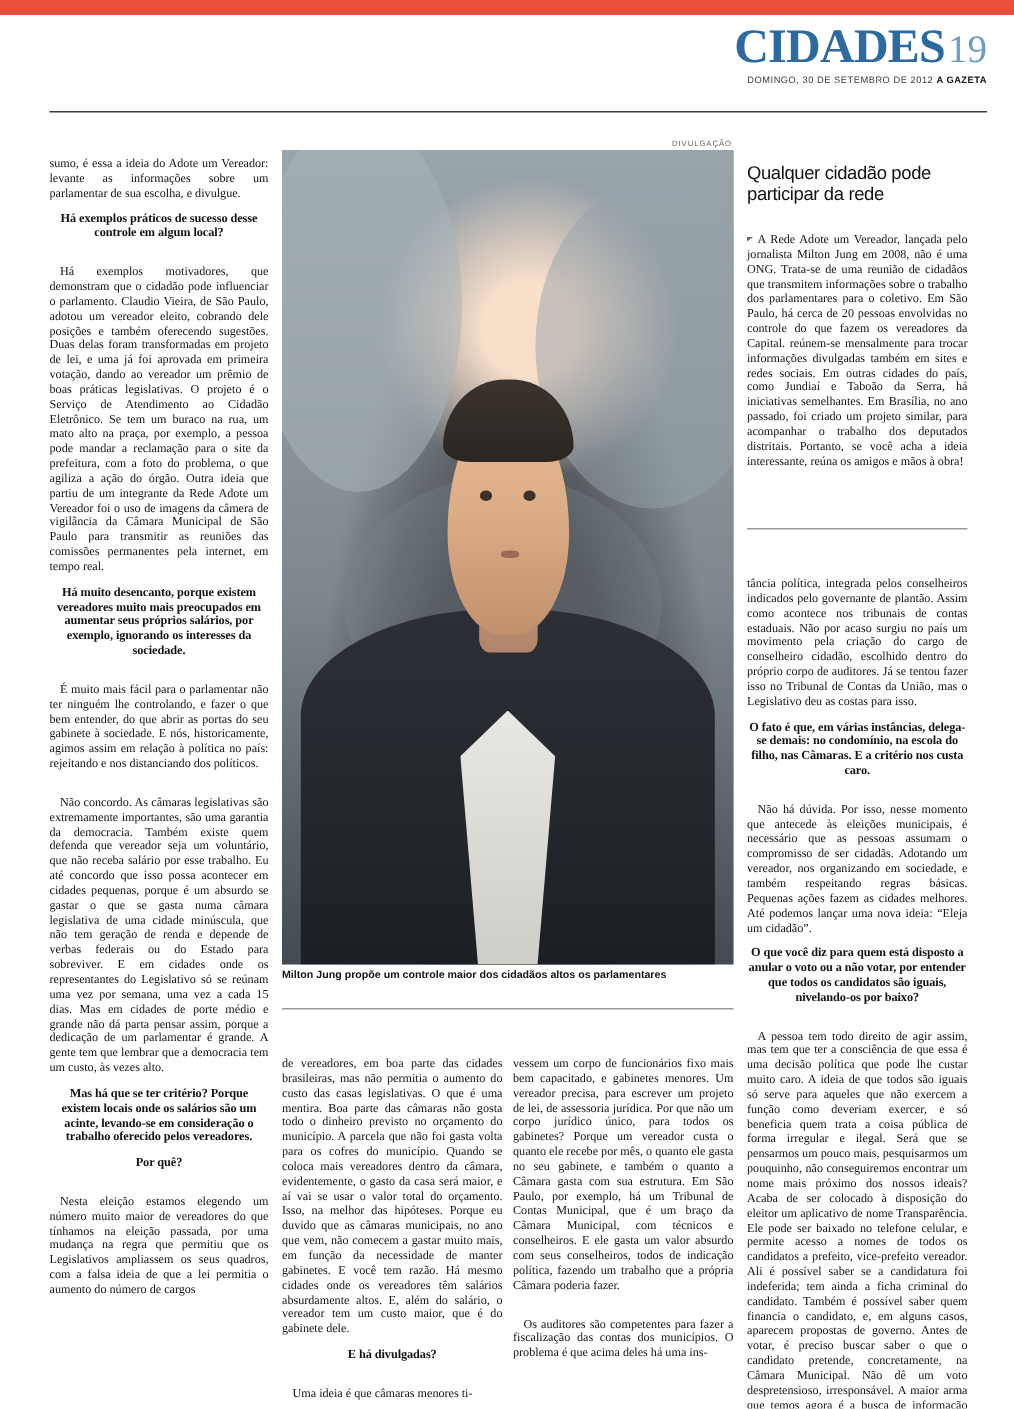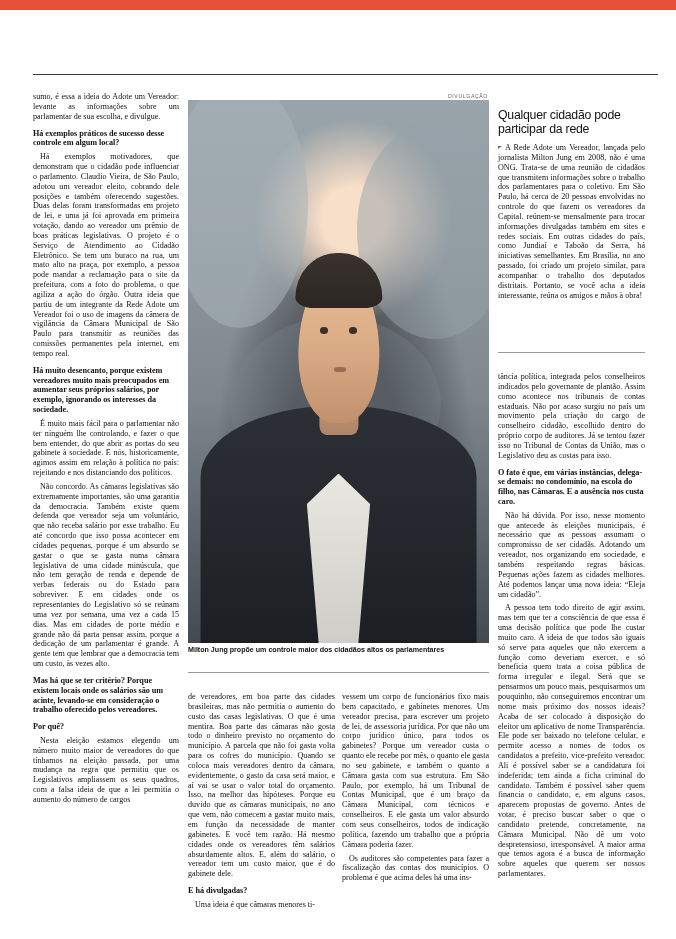--- a/index.html
+++ b/index.html
@@ -60,29 +60,29 @@
 
   
   .col{
     position:absolute;
     text-align:justify;
     font-size:8.1px;
     line-height:9.85px;
     color:#14110f;
     -webkit-hyphens:auto;hyphens:auto;
   }
-  .col p{margin:4px 0 0 0;text-indent:7px;}
+  .col p{margin:16px 0 0 0;text-indent:7px;}
   .col p.noind{text-indent:0;}
   .col h3{
     margin:7px 0 1px 0;
     font-size:8.2px;
     line-height:9.8px;
     font-weight:bold;
     text-indent:0;
-    text-align:left;
+    text-align:center;
     letter-spacing:-0.05px;
   }
 
   
   #col1{left:33px;top:88px;width:146px;}
   
   #col2b{left:188px;top:688px;width:147px;}
   
   #col3b{left:342px;top:688px;width:147px;}
   
@@ -170,21 +170,21 @@
   .cap-rule{
     position:absolute;left:188px;top:672px;width:301px;height:1px;background:#9a9a9a;
   }
 
   
   .infobox{
     position:absolute;
     left:498px;top:108px;width:147px;
   }
   .infobox h2{
-    margin:0 0 7px 0;
+    margin:0 0 19px 0;
     font-family:"Liberation Sans", sans-serif;
     font-weight:normal;
     font-size:12.3px;
     line-height:14px;
     color:#14110f;
     letter-spacing:-0.25px;
   }
   .infobox .body{
     font-size:8.1px;
     line-height:9.85px;
@@ -209,20 +209,27 @@
     position:absolute;left:0;top:0;width:676px;height:10px;background:#e8503a;
   }
 </style>
 </head>
 <body>
 
 <div class="page">
 
   <div class="edge-red"></div>
 
+  <div class="masthead">
+    <span class="masthead-title">CIDADES</span><span class="masthead-num">19</span>
+    <div class="masthead-sub">
+      <span>DOMINGO, 30 DE SETEMBRO DE 2012</span>
+      <span class="brand">A GAZETA</span>
+    </div>
+  </div>
 
   <div class="rule-top"></div>
 
   <div class="col" id="col1">
     <p class="noind">sumo, é essa a ideia do Adote um Vereador: levante as informações sobre um parlamentar de sua escolha, e divulgue.</p>
     <h3>Há exemplos práticos de sucesso desse controle em algum local?</h3>
     <p>Há exemplos motivadores, que demonstram que o cidadão pode influenciar o parlamento. Claudio Vieira, de São Paulo, adotou um vereador eleito, cobrando dele posições e também oferecendo sugestões. Duas delas foram transformadas em projeto de lei, e uma já foi aprovada em primeira votação, dando ao vereador um prêmio de boas práticas legislativas. O projeto é o Serviço de Atendimento ao Cidadão Eletrônico. Se tem um buraco na rua, um mato alto na praça, por exemplo, a pessoa pode mandar a reclamação para o site da prefeitura, com a foto do problema, o que agiliza a ação do órgão. Outra ideia que partiu de um integrante da Rede Adote um Vereador foi o uso de imagens da câmera de vigilância da Câmara Municipal de São Paulo para transmitir as reuniões das comissões permanentes pela internet, em tempo real.</p>
     <h3>Há muito desencanto, porque existem vereadores muito mais preocupados em aumentar seus próprios salários, por exemplo, ignorando os interesses da sociedade.</h3>
     <p>É muito mais fácil para o parlamentar não ter ninguém lhe controlando, e fazer o que bem entender, do que abrir as portas do seu gabinete à sociedade. E nós, historicamente, agimos assim em relação à política no país: rejeitando e nos distanciando dos políticos.</p>
     <p>Não concordo. As câmaras legislativas são extremamente importantes, são uma garantia da democracia. Também existe quem defenda que vereador seja um voluntário, que não receba salário por esse trabalho. Eu até concordo que isso possa acontecer em cidades pequenas, porque é um absurdo se gastar o que se gasta numa câmara legislativa de uma cidade minúscula, que não tem geração de renda e depende de verbas federais ou do Estado para sobreviver. E em cidades onde os representantes do Legislativo só se reúnam uma vez por semana, uma vez a cada 15 dias. Mas em cidades de porte médio e grande não dá parta pensar assim, porque a dedicação de um parlamentar é grande. A gente tem que lembrar que a democracia tem um custo, às vezes alto.</p>
@@ -268,18 +275,19 @@
   <div class="infobox">
     <h2>Qualquer cidadão pode participar da rede</h2>
     <div class="body">
       <p><span class="bullet"></span><span>A Rede Adote um Vereador, lançada pelo jornalista Milton Jung em 2008, não é uma ONG. Trata-se de uma reunião de cidadãos que transmitem informações sobre o trabalho dos parlamentares para o coletivo. Em São Paulo, há cerca de 20 pessoas envolvidas no controle do que fazem os vereadores da Capital. reúnem-se mensalmente para trocar informações divulgadas também em sites e redes sociais. Em outras cidades do país, como Jundiaí e Taboão da Serra, há iniciativas semelhantes. Em Brasília, no ano passado, foi criado um projeto similar, para acompanhar o trabalho dos deputados distritais. Portanto, se você acha a ideia interessante, reúna os amigos e mãos à obra!</span></p>
     </div>
   </div>
   <div class="box-rule"></div>
 
   <div class="col" id="col4b">
     <p class="noind">tância política, integrada pelos conselheiros indicados pelo governante de plantão. Assim como acontece nos tribunais de contas estaduais. Não por acaso surgiu no país um movimento pela criação do cargo de conselheiro cidadão, escolhido dentro do próprio corpo de auditores. Já se tentou fazer isso no Tribunal de Contas da União, mas o Legislativo deu as costas para isso.</p>
-    <h3>O fato é que, em várias instâncias, delega-se demais: no condomínio, na escola do filho, nas Câmaras. E a ausência nos custa caro.</h3>
+    <h3>O fato é que, em várias instâncias, delega-se demais: no condomínio, na escola do filho, nas Câmaras. E a critério nos custa caro.</h3>
     <p>Não há dúvida. Por isso, nesse momento que antecede às eleições municipais, é necessário que as pessoas assumam o compromisso de ser cidadãs. Adotando um vereador, nos organizando em sociedade, e também respeitando regras básicas. Pequenas ações fazem as cidades melhores. Até podemos lançar uma nova ideia: “Eleja um cidadão”.</p>
+    <h3>O que você diz para quem está disposto a anular o voto ou a não votar, por entender que todos os candidatos são iguais, nivelando-os por baixo?</h3>
     <p>A pessoa tem todo direito de agir assim, mas tem que ter a consciência de que essa é uma decisão política que pode lhe custar muito caro. A ideia de que todos são iguais só serve para aqueles que não exercem a função como deveriam exercer, e só beneficia quem trata a coisa pública de forma irregular e ilegal. Será que se pensarmos um pouco mais, pesquisarmos um pouquinho, não conseguiremos encontrar um nome mais próximo dos nossos ideais? Acaba de ser colocado à disposição do eleitor um aplicativo de nome Transparência. Ele pode ser baixado no telefone celular, e permite acesso a nomes de todos os candidatos a prefeito, vice-prefeito vereador. Ali é possível saber se a candidatura foi indeferida; tem ainda a ficha criminal do candidato. Também é possível saber quem financia o candidato, e, em alguns casos, aparecem propostas de governo. Antes de votar, é preciso buscar saber o que o candidato pretende, concretamente, na Câmara Municipal. Não dê um voto despretensioso, irresponsável. A maior arma que temos agora é a busca de informação sobre aqueles que querem ser nossos parlamentares.</p>
   </div>
 
 </div>
 
 </body></html>

